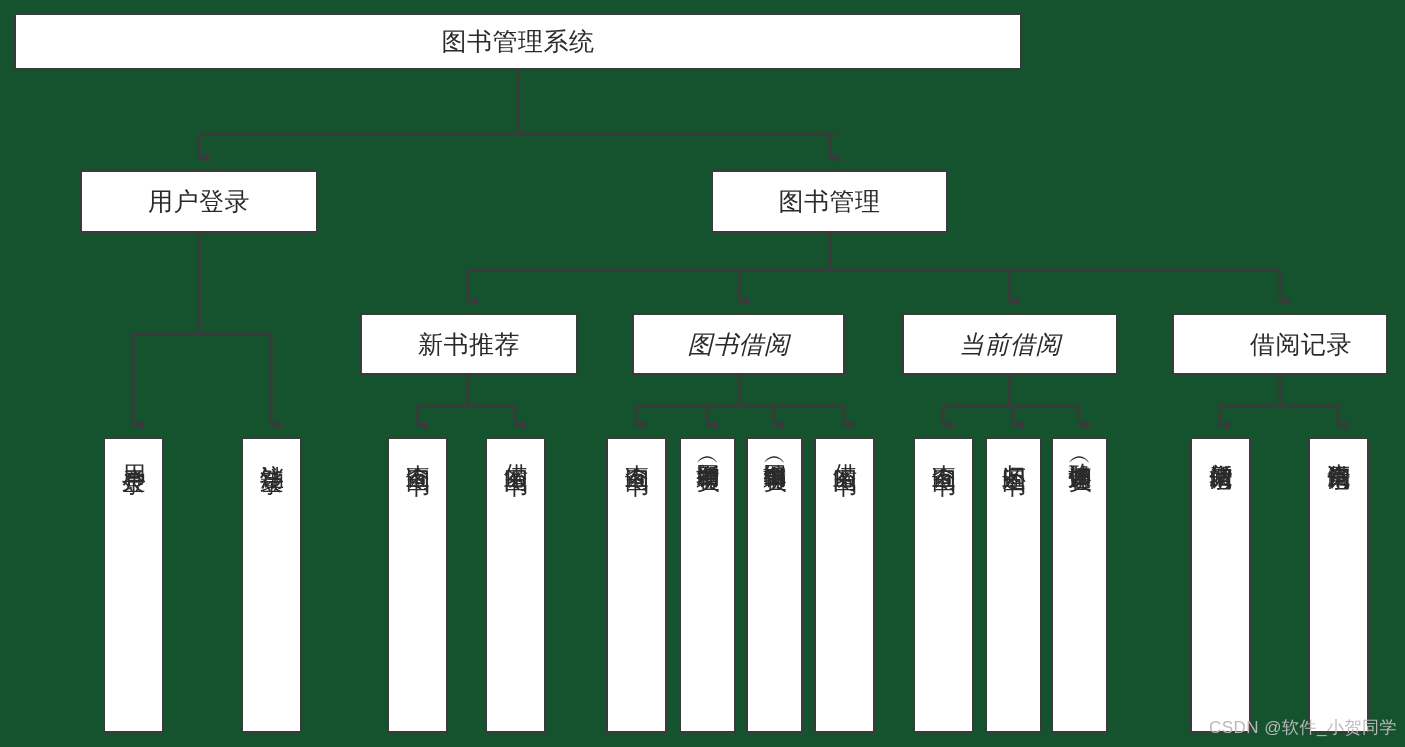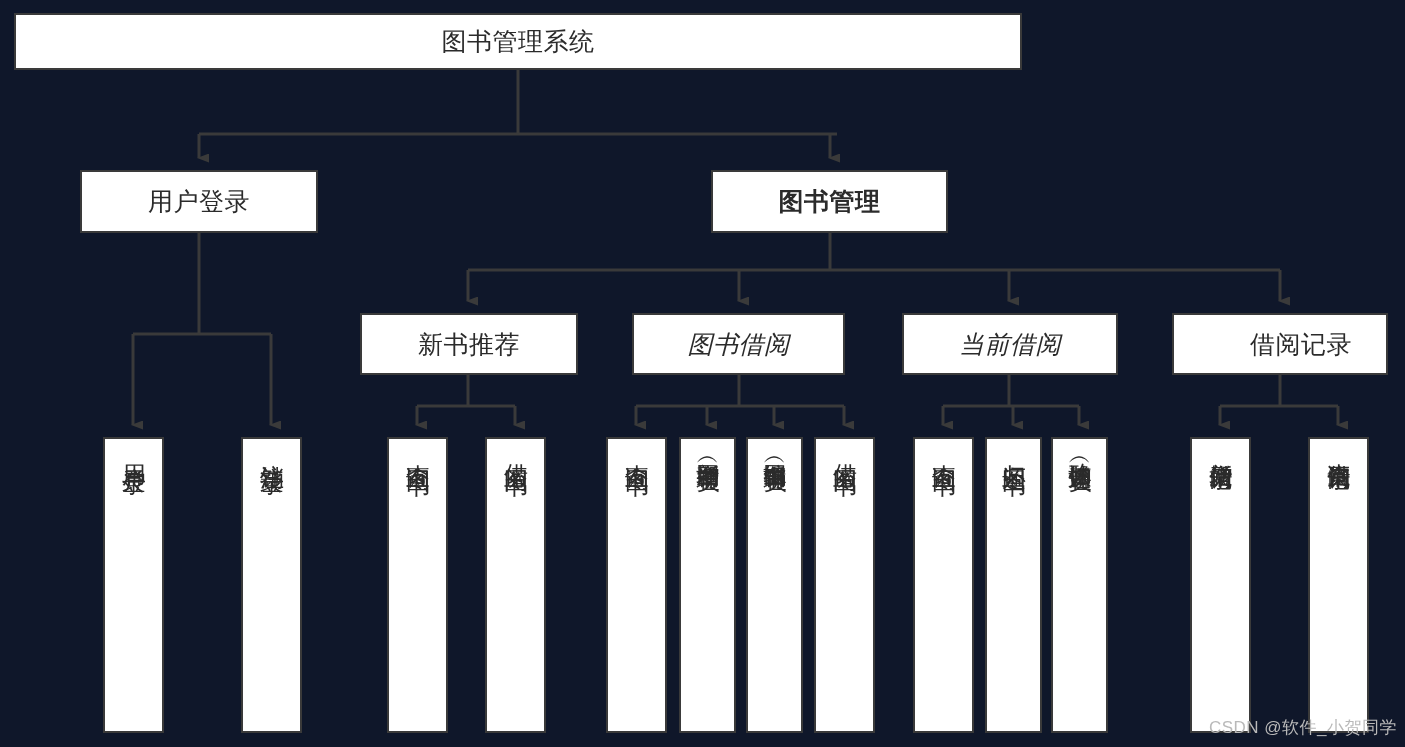--- a/index.html
+++ b/index.html
@@ -7,21 +7,21 @@
     padding: 0;
     background: #ffffff;
   }
   body {
     font-family: "Liberation Sans", "DejaVu Sans", sans-serif;
   }
   #canvas {
     position: relative;
     width: 1405px;
     height: 747px;
-    background: #0f172a;
+    background: #14532d;
     overflow: hidden;
   }
   svg.connectors {
     position: absolute;
     left: 0;
     top: 0;
     width: 1405px;
     height: 747px;
     pointer-events: none;
   }
@@ -126,21 +126,21 @@
     </g>
   </svg>
 
   <div class="node horiz root" style="left:14px; top:13px; width:1008px; height:57px;">
     <span>图书管理系统</span>
   </div>
 
   <div class="node horiz" style="left:80px; top:170px; width:238px; height:63px;">
     <span>用户登录</span>
   </div>
-  <div class="node horiz" style="left:711px; top:170px; width:237px; height:63px;font-weight:bold;">
+  <div class="node horiz" style="left:711px; top:170px; width:237px; height:63px;">
     <span>图书管理</span>
   </div>
 
   <div class="node horiz" style="left:360px; top:313px; width:218px; height:62px;">
     <span>新书推荐</span>
   </div>
   <div class="node horiz" style="left:632px; top:313px; width:213px; height:62px;font-style:italic;">
     <span>图书借阅</span>
   </div>
   <div class="node horiz" style="left:902px; top:313px; width:216px; height:62px;font-style:italic;">

